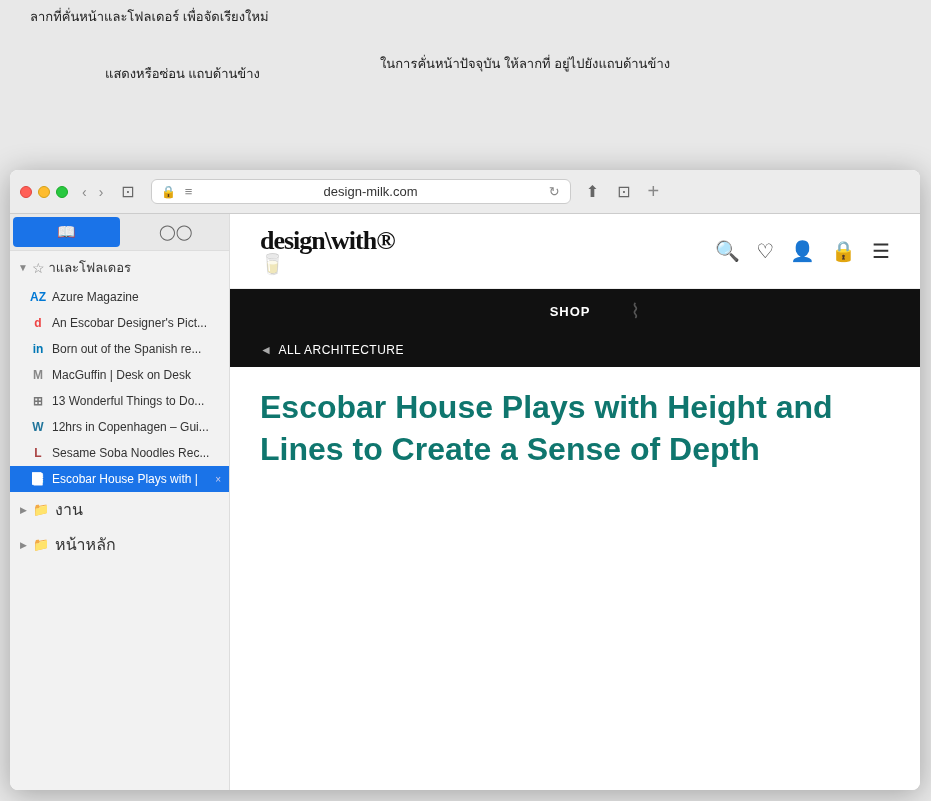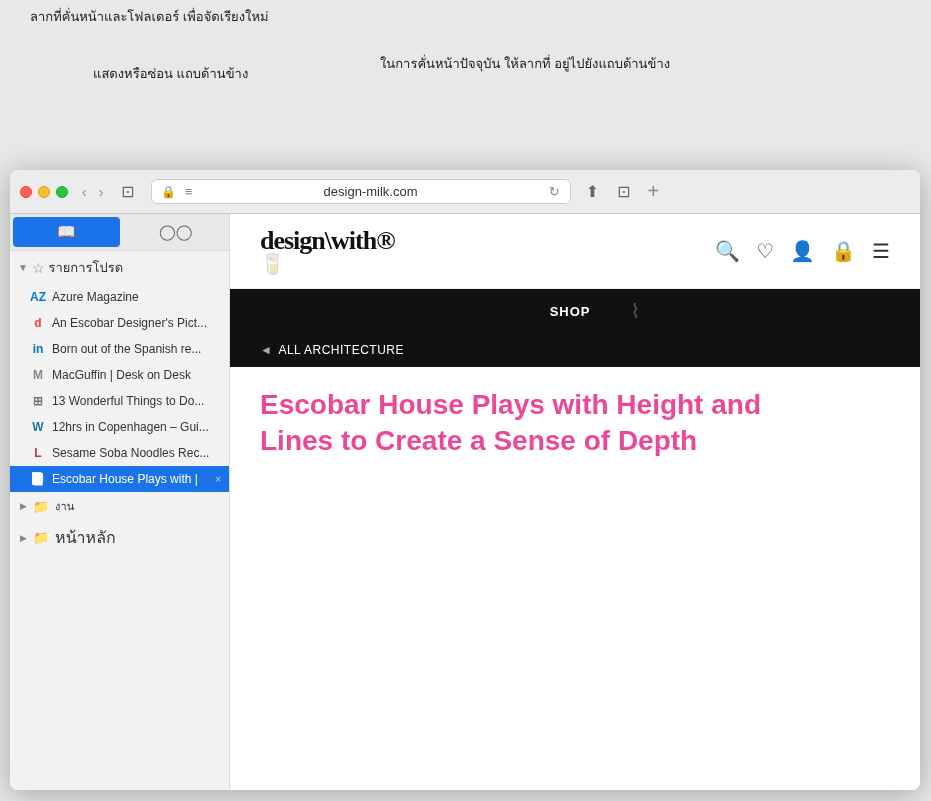--- a/index.html
+++ b/index.html
@@ -330,33 +330,33 @@
       letter-spacing: 0.5px;
       display: flex;
       align-items: center;
       gap: 6px;
       margin: 0 -30px 20px;
       padding: 10px 30px;
     }
     .breadcrumb-arrow { color: #aaa; }
 
     .article-title {
-      font-size: 28px;
+      font-size: 32px;
       font-weight: bold;
-      color: #ec4899;
+      color: #0f766e;
       line-height: 1.3;
       max-width: 580px;
     }
   </style>
 </head>
 <body>
 
 <div class="tooltip" style="top:8px; left:30px;">ลากที่คั่นหน้าและโฟลเดอร์
 เพื่อจัดเรียงใหม่</div>
-<div class="tooltip" style="top:65px; left:93px;">แสดงหรือซ่อน
+<div class="tooltip" style="top:65px; left:105px;font-family:Liberation Serif, serif;">แสดงหรือซ่อน
 แถบด้านข้าง</div>
 <div class="tooltip" style="top:55px; left:380px;">ในการคั่นหน้าปัจจุบัน ให้ลากที่
 อยู่ไปยังแถบด้านข้าง</div>
 <div class="tooltip" style="top:590px; left:105px;">คลิกที่คั่นหน้าค้างไว้
 เพื่อเปลี่ยนชื่อ</div>
 <div class="tooltip" style="top:645px; left:30px;">คลิกสองครั้งที่โฟลเดอร์เพื่อดูรูปภาพ
 และคำอธิบายของที่คั่นหน้า</div>
 
 <div class="window">
 
@@ -398,21 +398,21 @@
         <button class="sidebar-tab">
           <span>◯◯</span>
         </button>
       </div>
 
       <div class="sidebar-items">
 
         <div class="sidebar-section-header">
           <span class="arrow">▼</span>
           <span class="star">☆</span>
-          <span>รายการโปรด</span>
+          <span>าและโฟลเดอร</span>
         </div>
 
         <div id="sidebar-items-container">
             <div class="sidebar-item">
               <span class="item-favicon" style="color: rgb(0, 120, 212);">AZ</span>
               <span class="item-title">Azure Magazine</span>
             </div>
             <div class="sidebar-item">
               <span class="item-favicon" style="color: rgb(238, 68, 68);">d</span>
               <span class="item-title">An Escobar Designer's Pict...</span>
@@ -441,21 +441,21 @@
               <span class="item-favicon" style="color: rgb(85, 85, 85);">📑</span>
               <span class="item-title">Escobar House Plays with |</span>
               <span class="item-close">×</span>
             </div>
           </div>
 
         <div id="sidebar-folders-container">
             <div class="sidebar-folder">
               <span class="folder-arrow">▶</span>
               <span class="folder-icon">📁</span>
-              <span style="font-size: 11px;">งาน</span>
+              <span style="font-size: 16px;">งาน</span>
             </div>
             <div class="sidebar-folder">
               <span class="folder-arrow">▶</span>
               <span class="folder-icon">📁</span>
               <span style="font-size: 16px;">หน้าหลัก</span>
             </div>
           </div>
       </div>
     </div>
 

